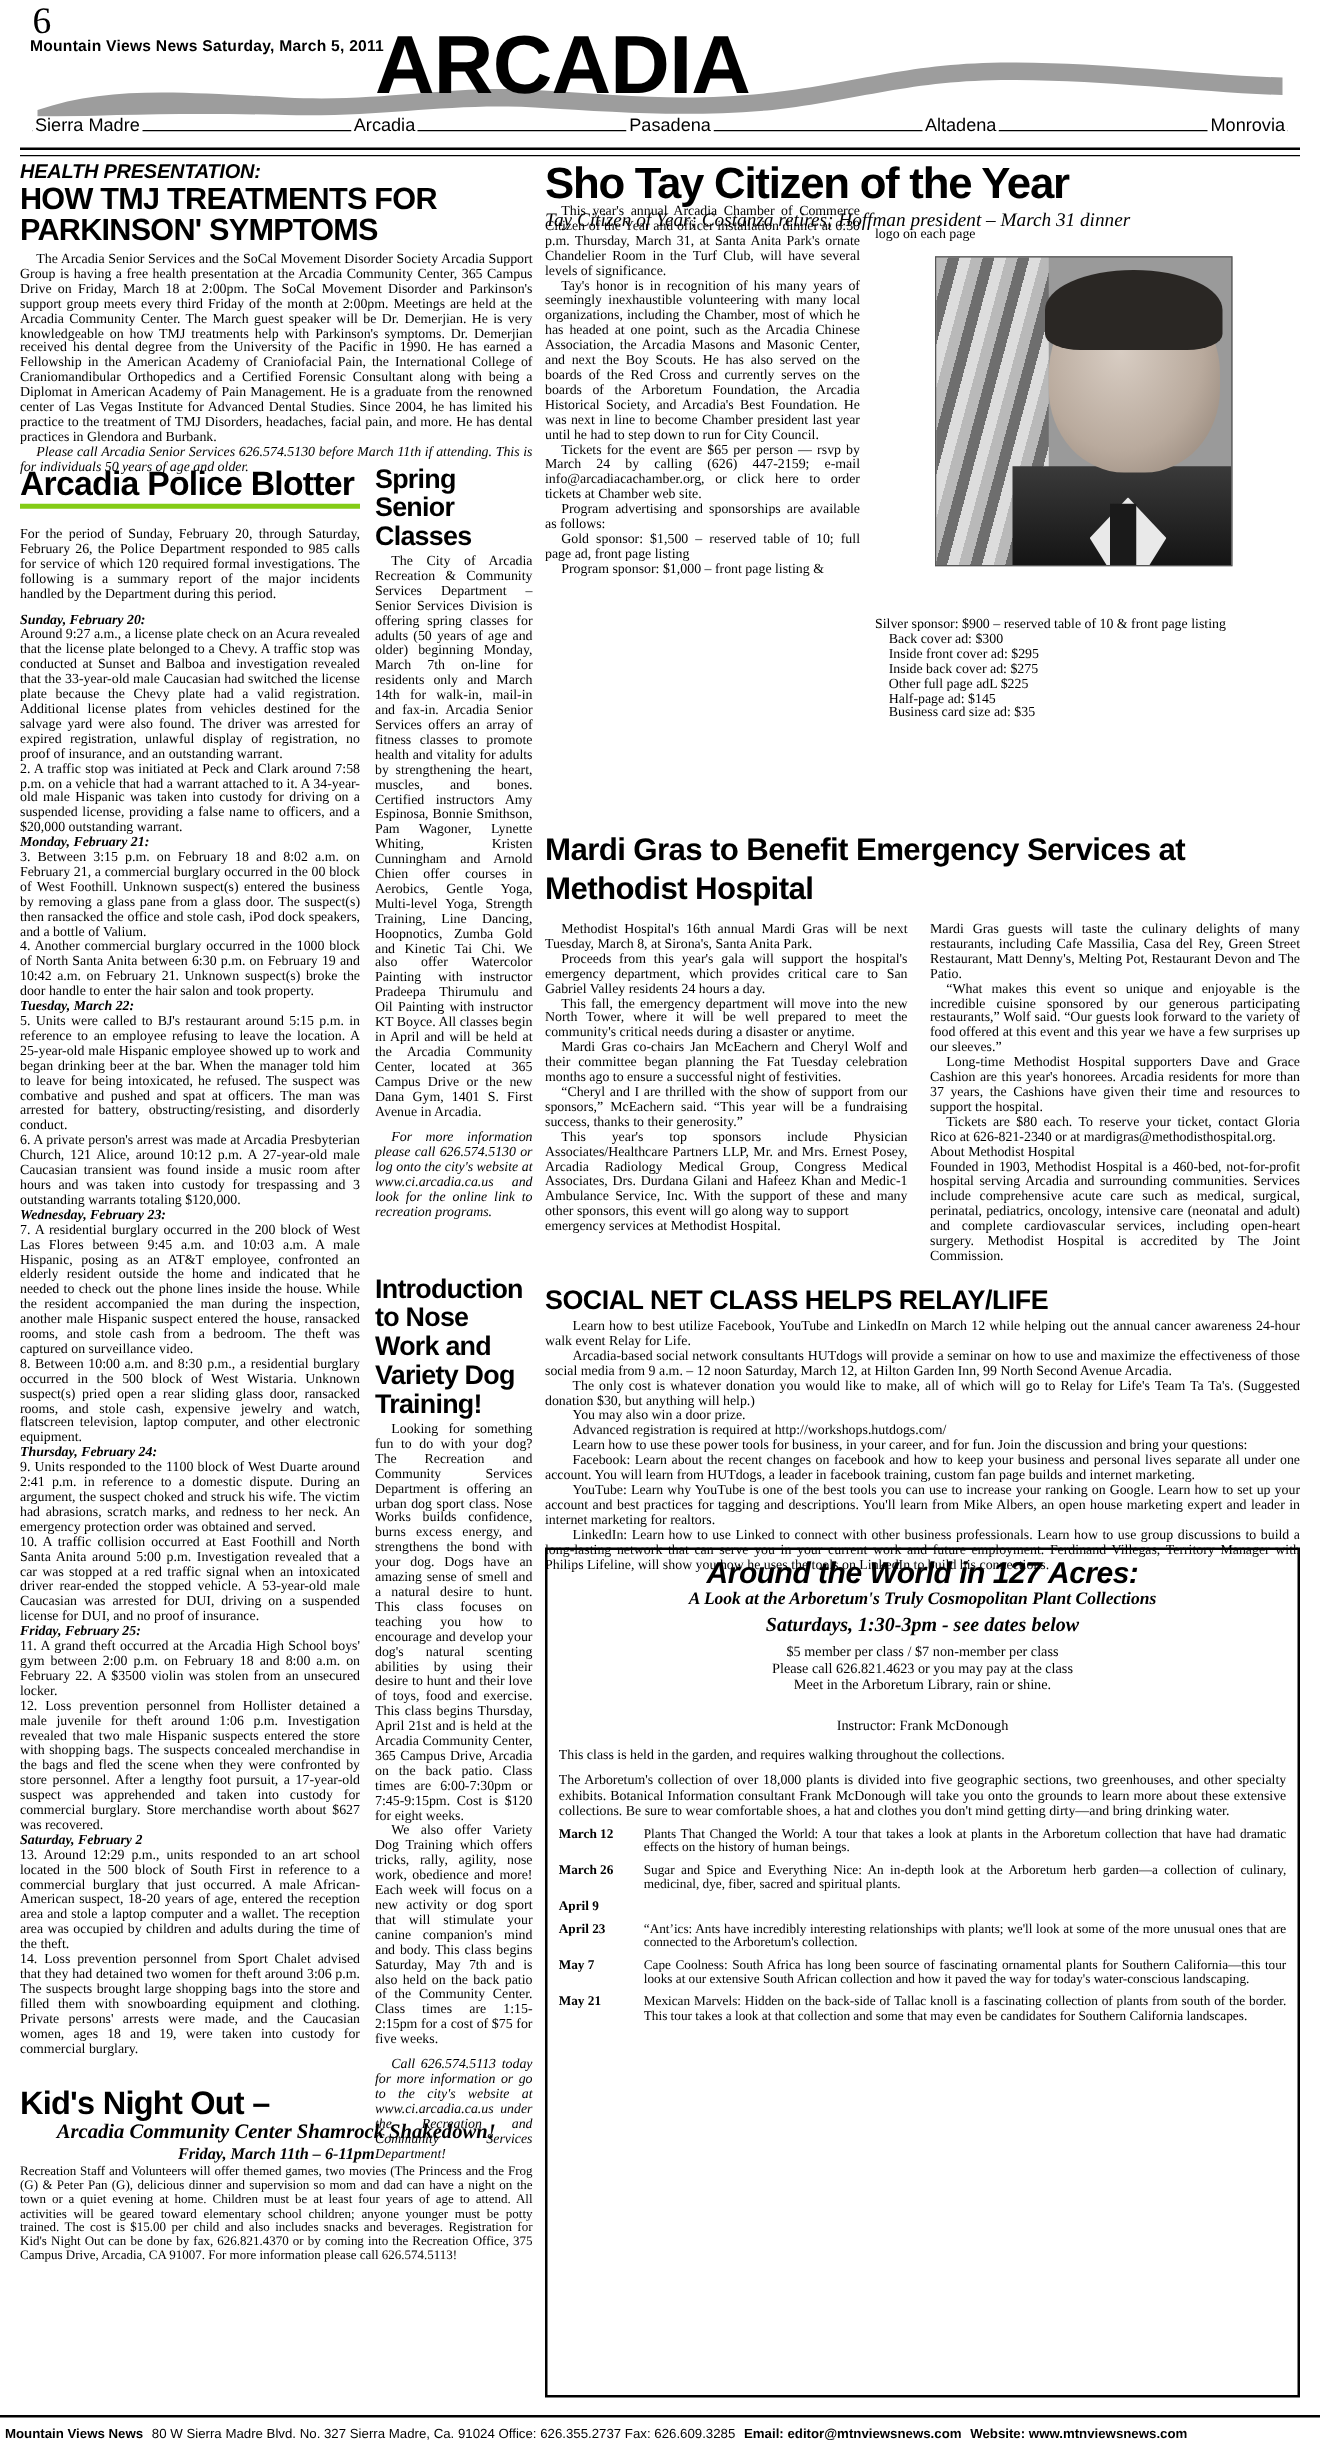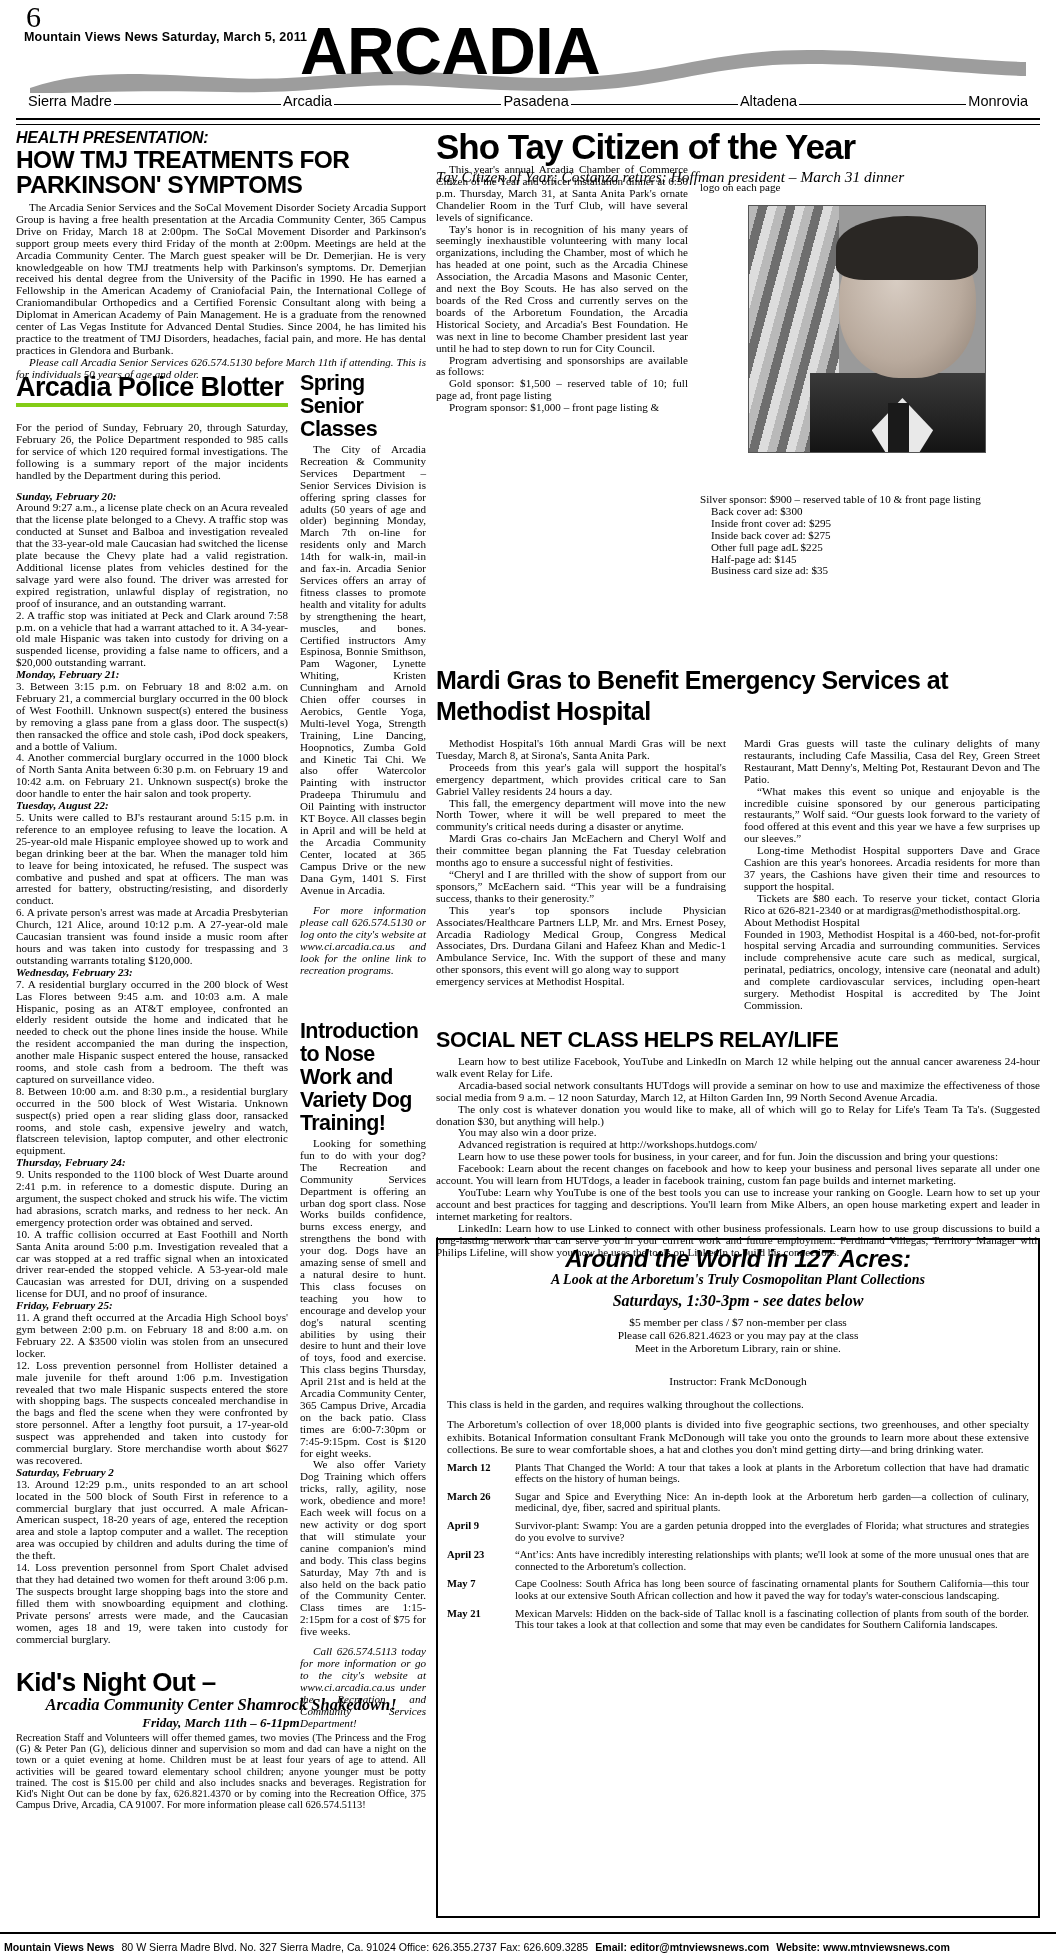--- a/index.html
+++ b/index.html
@@ -124,21 +124,21 @@
       <p class="bi noind">Sunday, February 20:</p>
       <p class="noind">Around 9:27 a.m., a license plate check on an Acura revealed that the license plate belonged to a Chevy.  A traffic stop was conducted at Sunset and Balboa and investigation revealed that the 33-year-old male Caucasian had switched the license plate because the Chevy plate had a valid registration.  Additional license plates from vehicles destined for the salvage yard were also found.  The driver was arrested for expired registration, unlawful display of registration, no proof of insurance, and an outstanding warrant.</p>
       <p class="noind">2. A traffic stop was initiated at Peck and Clark around 7:58 p.m. on a vehicle that had a warrant attached to it.  A 34-year-old male Hispanic was taken into custody for driving on a suspended license, providing a false name to officers, and a $20,000 outstanding warrant.</p>
     </div>
     <div>
       <p class="bi noind">Monday, February 21:</p>
       <p class="noind">3. Between 3:15 p.m. on February 18 and 8:02 a.m. on February 21, a commercial burglary occurred in the 00 block of West Foothill. Unknown suspect(s) entered the business by removing a glass pane from a glass door.  The suspect(s) then ransacked the office and stole cash, iPod dock speakers, and a bottle of Valium.</p>
       <p class="noind">4. Another commercial burglary occurred in the 1000 block of North Santa Anita between 6:30 p.m. on February 19 and 10:42 a.m. on February 21.  Unknown suspect(s) broke the door handle to enter the hair salon and took property.</p>
     </div>
     <div>
-      <p class="bi noind">Tuesday, August 22:</p>
+      <p class="bi noind">Tuesday, March 22:</p>
       <p class="noind">5. Units were called to BJ's restaurant around 5:15 p.m. in reference to an employee refusing to leave the location.  A 25-year-old male Hispanic employee showed up to work and began drinking beer at the bar.  When the manager told him to leave for being intoxicated, he refused.  The suspect was combative and pushed and spat at officers.  The man was arrested for battery, obstructing/resisting, and disorderly conduct.</p>
       <p class="noind">6. A private person's arrest was made at Arcadia Presbyterian Church, 121 Alice, around 10:12 p.m.  A 27-year-old male Caucasian transient was found inside a music room after hours and was taken into custody for trespassing and 3 outstanding warrants totaling $120,000.</p>
     </div>
     <div>
       <p class="bi noind">Wednesday, February 23:</p>
       <p class="noind">7. A residential burglary occurred in the 200 block of West Las Flores between 9:45 a.m. and 10:03 a.m.  A male Hispanic, posing as an AT&amp;T employee, confronted an elderly resident outside the home and indicated that he needed to check out the phone lines inside the house.  While the resident accompanied the man during the inspection, another male Hispanic suspect entered the house, ransacked rooms, and stole cash from a bedroom.  The theft was captured on surveillance video.</p>
       <p class="noind">8. Between 10:00 a.m. and 8:30 p.m., a residential burglary occurred in the 500 block of West Wistaria.  Unknown suspect(s) pried open a rear sliding glass door, ransacked rooms, and stole cash, expensive jewelry and watch, flatscreen television, laptop computer, and other electronic equipment.</p>
     </div>
     <div>
       <p class="bi noind">Thursday, February 24:</p>
@@ -178,20 +178,21 @@
   </div>
 
   <div class="col" style="left:436px;top:128px;width:604px;">
     <div class="hd-sans h-shotay">Sho Tay Citizen of the Year</div>
     <div class="deck rulethin" style="border-bottom:none;padding-bottom:2px;">Tay Citizen of Year; Costanza retires; Hoffman president – March 31 dinner</div>
   </div>
 
   <div class="col" style="left:436px;top:164px;width:252px;">
     <p>This year's annual Arcadia Chamber of Commerce Citizen of the Year and officer installation dinner at 6:30 p.m. Thursday, March 31, at Santa Anita Park's ornate Chandelier Room in the Turf Club, will have several levels of significance.</p>
     <p>Tay's honor is in recognition of his many years of seemingly inexhaustible volunteering with many local organizations, including the Chamber, most of which he has headed at one point, such as the Arcadia Chinese Association, the Arcadia Masons and Masonic Center, and next the Boy Scouts. He has also served on the boards of the Red Cross and currently serves on the boards of the Arboretum Foundation, the Arcadia Historical Society, and Arcadia's Best Foundation. He was next in line to become Chamber president last year until he had to step down to run for City Council.</p>
+    <p>Tickets for the event are $65 per person — rsvp by March 24 by calling (626) 447-2159; e-mail info@arcadiacachamber.org, or click here to order tickets at Chamber web site.</p>
     <p>Program advertising and sponsorships are available as follows:</p>
     <p>Gold sponsor: $1,500 – reserved table of 10; full page ad, front page listing</p>
     <p>Program sponsor: $1,000 – front page listing &amp;</p>
   </div>
 
   <div class="col" style="left:700px;top:182px;width:340px;">
     <p class="noind">logo on each page</p>
   </div>
 
   <div class="photo" style="left:748px;top:205px;width:236px;height:246px;">
@@ -264,21 +265,20 @@
     <div class="evrow">
       <div class="evdate b">March 12</div>
       <div class="evtxt">Plants That Changed the World:  A tour that takes a look at plants in the Arboretum collection that have had dramatic effects on the history of human beings.</div>
     </div>
     <div class="evrow">
       <div class="evdate b">March 26</div>
       <div class="evtxt">Sugar and Spice and Everything Nice:  An in-depth look at the Arboretum herb garden—a collection of culinary, medicinal, dye, fiber, sacred and spiritual plants.</div>
     </div>
     <div class="evrow">
       <div class="evdate b">April 9</div>
-      <div class="evtxt">Survivor-plant: Swamp: You are a garden petunia dropped into the everglades of Florida; what structures and strategies do you evolve to survive?</div>
     </div>
     <div class="evrow">
       <div class="evdate b">April 23</div>
       <div class="evtxt">“Ant’ics: Ants have incredibly interesting relationships with plants; we'll look at some of the more unusual ones that are connected to the Arboretum's collection.</div>
     </div>
     <div class="evrow">
       <div class="evdate b">May 7</div>
       <div class="evtxt">Cape Coolness: South Africa has long been source of fascinating ornamental plants for Southern California—this tour looks at our extensive South African collection and how it paved the way for today's water-conscious landscaping.</div>
     </div>
     <div class="evrow">

